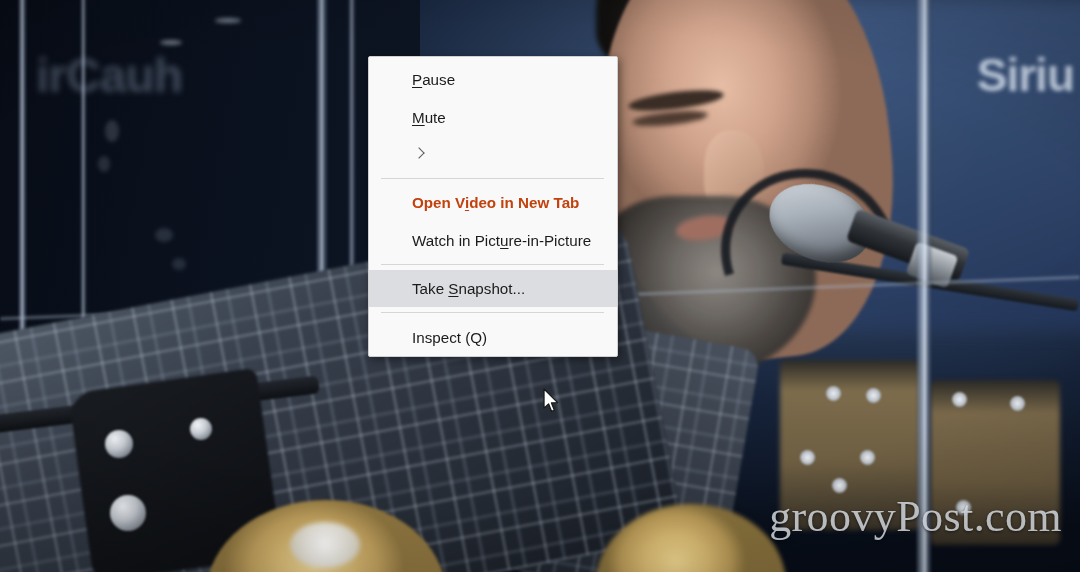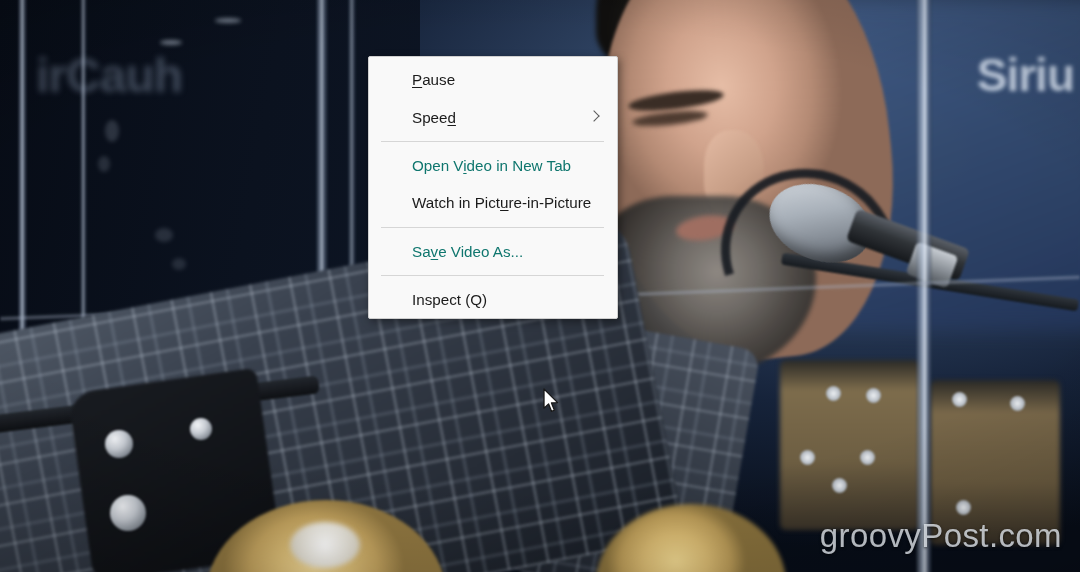--- a/index.html
+++ b/index.html
@@ -322,23 +322,23 @@
   .dark-vignette {
     position: absolute; inset: 0;
     background: radial-gradient(130% 100% at 50% 45%, rgba(0,0,0,0) 40%, rgba(0,0,0,.45) 100%);
     pointer-events: none;
   }
   .specks { position: absolute; border-radius: 50%; background: rgba(210,222,238,.5); filter: blur(2px); }
 
   .watermark {
     position: absolute;
     right: 18px;
-    bottom: 17px;
-    font-family: Liberation Sans, sans-serif;
-    font-size: 33px;
+    bottom: 30px;
+    font-family: Liberation Serif, serif;
+    font-size: 44px;
     letter-spacing: .4px;
     color: rgba(228,233,240,.78);
     text-shadow: 0 1px 3px rgba(0,0,0,.6);
     white-space: nowrap;
   }
 
   
   .context-menu {
     position: absolute;
     left: 368px;
@@ -357,21 +357,21 @@
   .menu-item {
     display: flex;
     align-items: center;
     height: 37.4px;
     padding: 0 10px 0 43px;
     white-space: nowrap;
     color: #1b1b1b;
     position: relative;
     box-sizing: border-box;
   }
-  .menu-item.disabled { color: #0f766e; }
+  .menu-item.disabled { color: #c2410c; font-weight: bold; }
   .menu-item.highlighted { background: #dcdde1; }
   .menu-item .label { flex: 1 1 auto; }
   .menu-item .label u { text-decoration: underline; text-underline-offset: 1.5px; }
   .submenu-arrow {
     flex: 0 0 auto;
     width: 14px;
     height: 14px;
     margin-right: 6px;
     display: inline-block;
     position: relative;
@@ -470,33 +470,35 @@
     <div class="dark-vignette"></div>
 
     <div class="watermark">groovyPost.com</div>
   </div>
 
   <div class="context-menu" id="context-menu">
       <div class="menu-item">
         <span class="label"><u>P</u>ause</span>
       </div>
       <div class="menu-item">
-        <span class="label">Spee<u>d</u></span>
+        <span class="label"><u>M</u>ute</span>
+      </div>
+      <div class="menu-item">
         <span class="submenu-arrow"></span>
       </div>
       <div class="menu-separator"></div>
       <div class="menu-item disabled">
         <span class="label">Open V<u>i</u>deo in New Tab</span>
       </div>
       <div class="menu-item">
         <span class="label">Watch in Pict<u>u</u>re-in-Picture</span>
       </div>
       <div class="menu-separator"></div>
-      <div class="menu-item disabled">
-        <span class="label">Sa<u>v</u>e Video As...</span>
+      <div class="menu-item highlighted">
+        <span class="label">Take <u>S</u>napshot...</span>
       </div>
       <div class="menu-separator"></div>
       <div class="menu-item">
         <span class="label">Inspect (Q)</span>
       </div>
     </div>
 
   <div class="cursor">
     <svg width="18" height="26" viewBox="0 0 18 26" xmlns="http://www.w3.org/2000/svg">
       <path d="M1,1 L1,20.2 L5.6,15.9 L8.6,23.4 L11.4,22.2 L8.5,14.9 L14.6,14.6 Z" fill="#ffffff" stroke="#1a1a1a" stroke-width="1.3" stroke-linejoin="round"></path>

